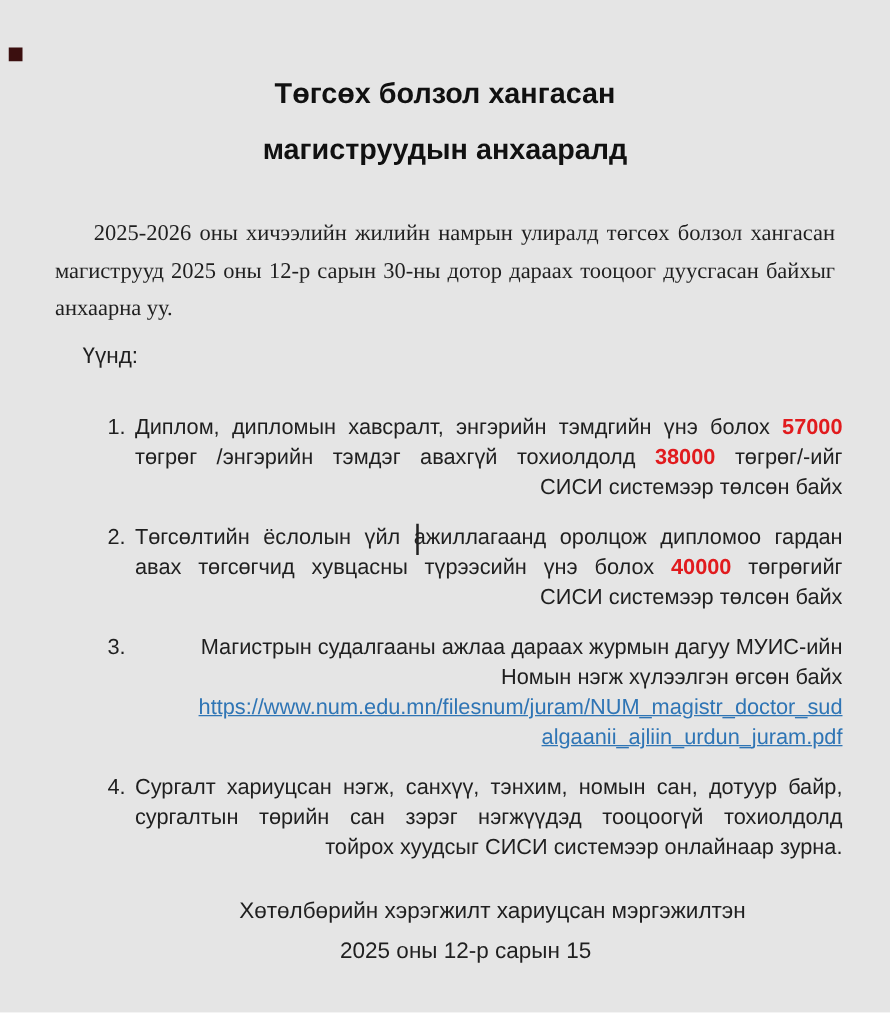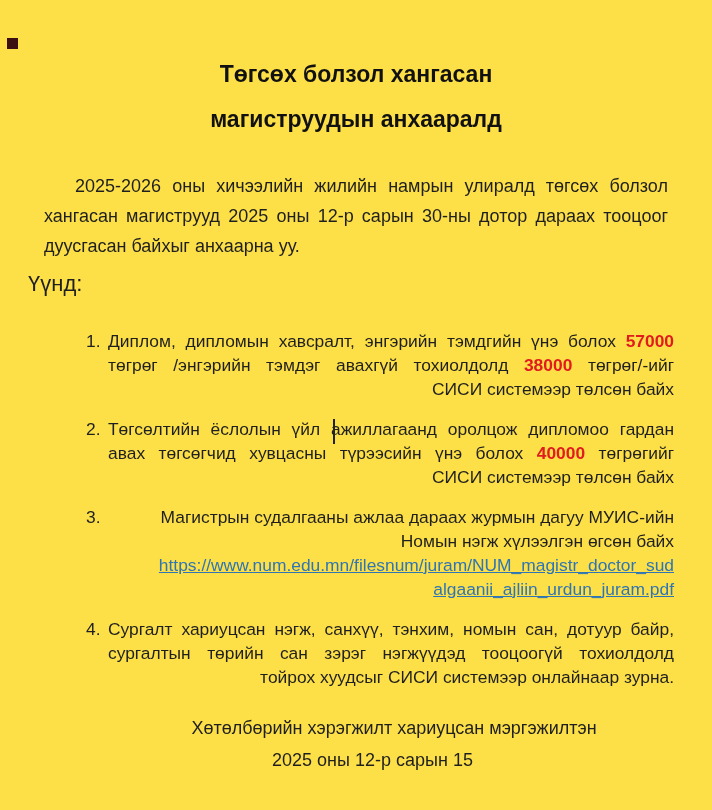--- a/index.html
+++ b/index.html
@@ -1,20 +1,20 @@
 <!DOCTYPE html>
 <html><head>
 <meta charset="utf-8">
 <style>
   html, body { margin: 0; padding: 0; background: #ffffff; }
   .page {
     position: relative;
     width: 712px;
     height: 810px;
-    background: #fde047;
+    background: #e5e5e5;
     font-family: "Liberation Sans", sans-serif;
     color: var(--text, #1f1f1f);
     overflow: hidden;
   }
   .corner-mark {
     position: absolute;
     left: 7px; top: 38px;
     width: 11px; height: 11px;
     background: var(--mark, #3b0f0f);
   }
@@ -25,24 +25,25 @@
     font-weight: bold;
     line-height: 45px;
     color: #111111;
   }
   .intro {
     margin: 29px 44px 0 44px;
     font-size: 18px;
     line-height: 30px;
     text-align: justify;
     text-indent: 31px;
+    font-family: Liberation Serif, serif;
   }
   .subheading {
-    margin: 11px 0 0 28px;
-    font-size: 22px;
+    margin: 11px 0 0 66px;
+    font-size: 18px;
     line-height: 24px;
   }
   .list {
     margin: 33px 0 0 108px;
     width: 566px;
     font-size: 17.4px;
     line-height: 24px;
   }
   .item { position: relative; }
   .item + .item { margin-top: 16px; }

